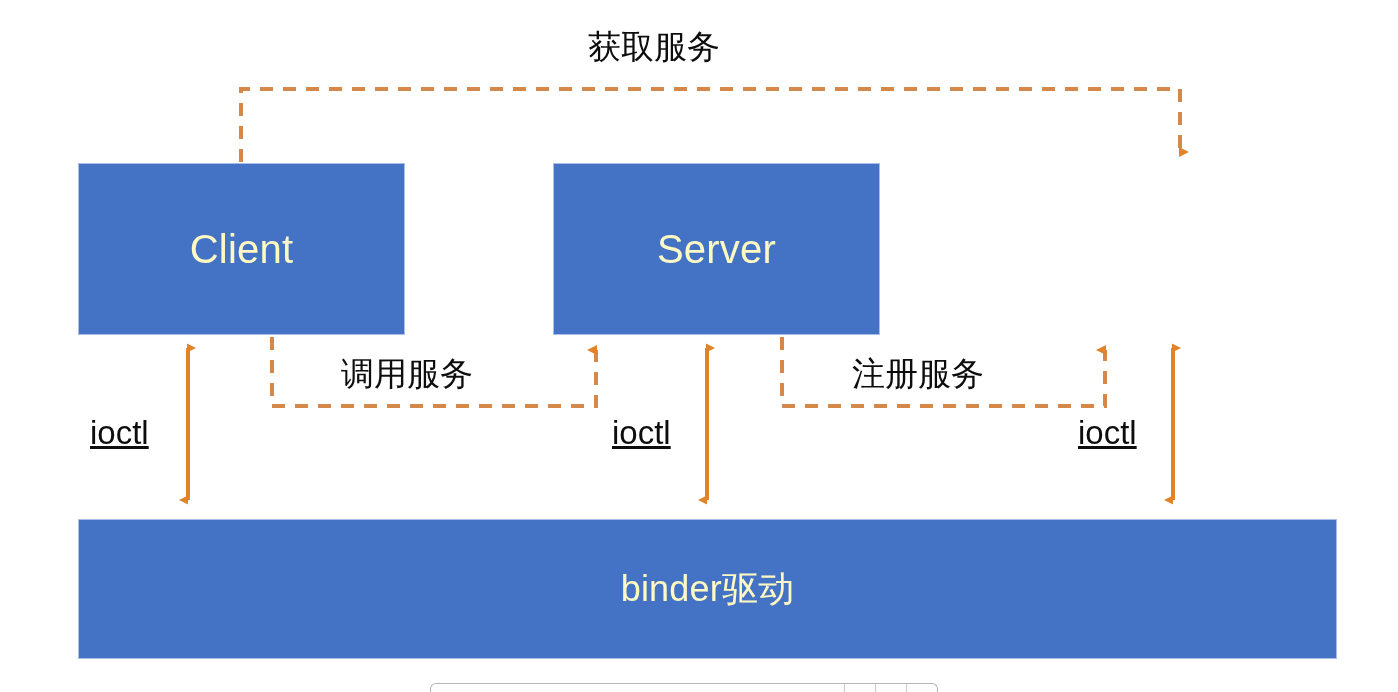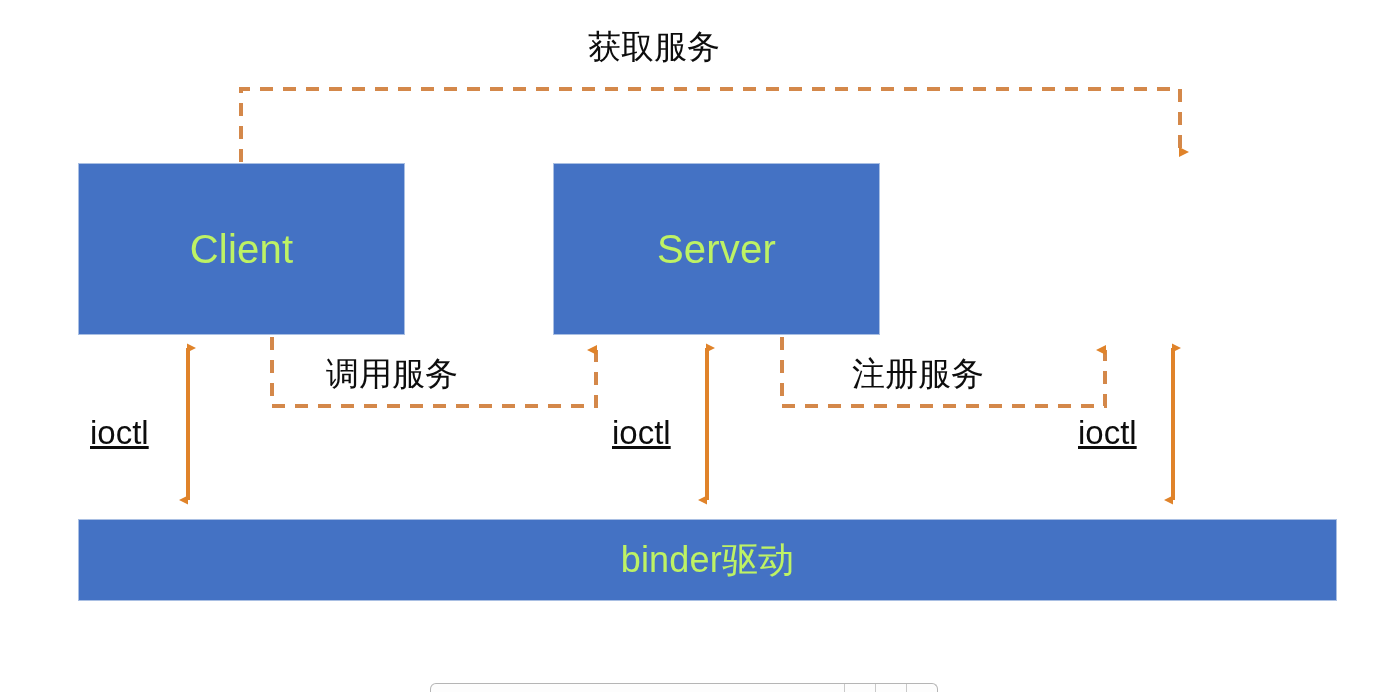--- a/index.html
+++ b/index.html
@@ -29,45 +29,45 @@
     align-items: center;
     justify-content: center;
     color: #ffffff;
     font-weight: 400;
     letter-spacing: 0.2px;
     user-select: none;
   }
   .node-label {
     font-size: 40px;
     line-height: 1;
-    color: #bef264;
+    color: #fef9c3;
     white-space: nowrap;
   }
 
   #box-client   { left: 78px;  top: 163px; width: 327px;  height: 172px; }
   #box-server   { left: 553px; top: 163px; width: 327px;  height: 172px; }
   #box-sm       { left: 1011px;top: 163px; width: 326px;  height: 172px; }
-  #box-binder   { left: 78px;  top: 519px; width: 1259px; height: 82px; }
+  #box-binder   { left: 78px;  top: 519px; width: 1259px; height: 140px; }
 
   #box-sm .node-label { font-size: 38px; }
   #box-binder .node-label { font-size: 36px; }
 
   
   .free-label {
     position: absolute;
     color: #0d0d0d;
     white-space: nowrap;
     user-select: none;
     line-height: 1;
   }
   .cjk-label { font-size: 33px; }
   .ioctl-label { font-size: 33px; text-decoration: underline; }
 
   #label-get-service  { left: 588px;  top: 30px; text-align: right;  }
-  #label-call-service { left: 326px;  top: 357px; }
+  #label-call-service { left: 341px;  top: 357px; }
   #label-reg-service  { left: 852px;  top: 357px; }
 
   #label-ioctl-1 { left: 90px;   top: 416px; }
   #label-ioctl-2 { left: 612px;  top: 416px; }
   #label-ioctl-3 { left: 1078px; top: 416px; }
 
   
   #arrow-layer {
     position: absolute;
     left: 0; top: 0;

